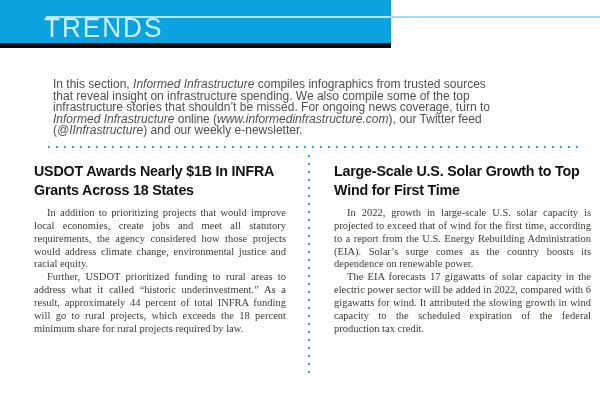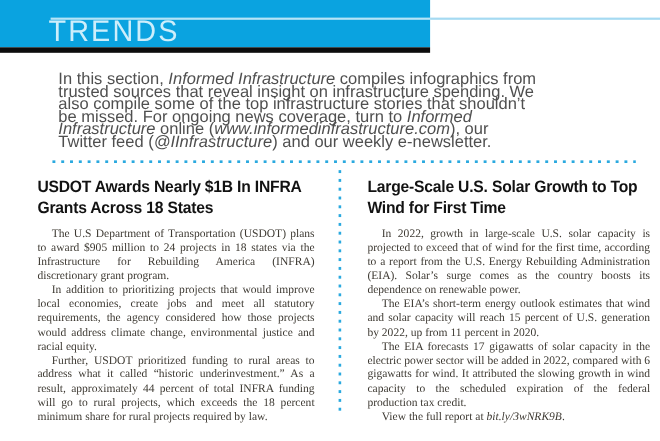--- a/index.html
+++ b/index.html
@@ -45,24 +45,24 @@
     background:#a5daf2;
   }
   .black-bar{
     position:absolute;left:0;top:43px;
     width:391px;height:5px;
     background:var(--bar);
   }
 
   
   .intro{
-    position:absolute;left:53px;top:66px;
+    position:absolute;left:53px;top:79px;
     width:437px;
     margin:0;
-    font-size:15px;line-height:11.6px;
+    font-size:12px;line-height:11.6px;
     color:#4f4f4f;
   }
   .intro em{font-style:italic;}
 
   
   .dotted-h{
     position:absolute;left:45px;top:145px;
     width:533px;height:4px;
     background-image:radial-gradient(circle,var(--dot) 1.2px,rgba(0,0,0,0) 1.5px);
     background-size:8px 4px;
@@ -116,29 +116,26 @@
   </header>
 
   <p class="intro"><span>In this section, </span><em>Informed Infrastructure</em><span> compiles infographics from trusted sources that reveal insight on infrastructure spending. We also compile some of the top infrastructure stories that shouldn’t be missed. For ongoing news coverage, turn to </span><em>Informed Infrastructure</em><span> online (</span><em>www.informedinfrastructure.com</em><span>), our Twitter feed (</span><em>@IInfrastructure</em><span>) and our weekly e-newsletter.</span></p>
 
   <div class="dotted-h"></div>
   <div class="dotted-v"></div>
 
   <section class="article article-left">
     <h2 class="article-title">USDOT Awards Nearly $1B In INFRA Grants Across 18 States</h2>
     <div class="article-body">
-        <p><span>The U.S Department of Transportation (USDOT) plans to award $905 million to 24 projects in 18 states via the Infrastructure for Rebuilding America (INFRA) discretionary grant program.</span></p>
         <p><span>In addition to prioritizing projects that would improve local economies, create jobs and meet all statutory requirements, the agency considered how those projects would address climate change, environmental justice and racial equity.</span></p>
         <p><span>Further, USDOT prioritized funding to rural areas to address what it called “historic underinvestment.” As a result, approximately 44 percent of total INFRA funding will go to rural projects, which exceeds the 18 percent minimum share for rural projects required by law.</span></p>
       </div>
   </section>
 
   <section class="article article-right">
     <h2 class="article-title">Large-Scale U.S. Solar Growth to Top Wind for First Time</h2>
     <div class="article-body">
         <p><span>In 2022, growth in large-scale U.S. solar capacity is projected to exceed that of wind for the first time, according to a report from the U.S. Energy Rebuilding Administration (EIA). Solar’s surge comes as the country boosts its dependence on renewable power.</span></p>
-        <p><span>The EIA’s short-term energy outlook estimates that wind and solar capacity will reach 15 percent of U.S. generation by 2022, up from 11 percent in 2020.</span></p>
         <p><span>The EIA forecasts 17 gigawatts of solar capacity in the electric power sector will be added in 2022, compared with 6 gigawatts for wind. It attributed the slowing growth in wind capacity to the scheduled expiration of the federal production tax credit.</span></p>
-        <p><span>View the full report at </span><em>bit.ly/3wNRK9B</em><span>.</span></p>
       </div>
   </section>
 
 </div>
 
 </body></html>

